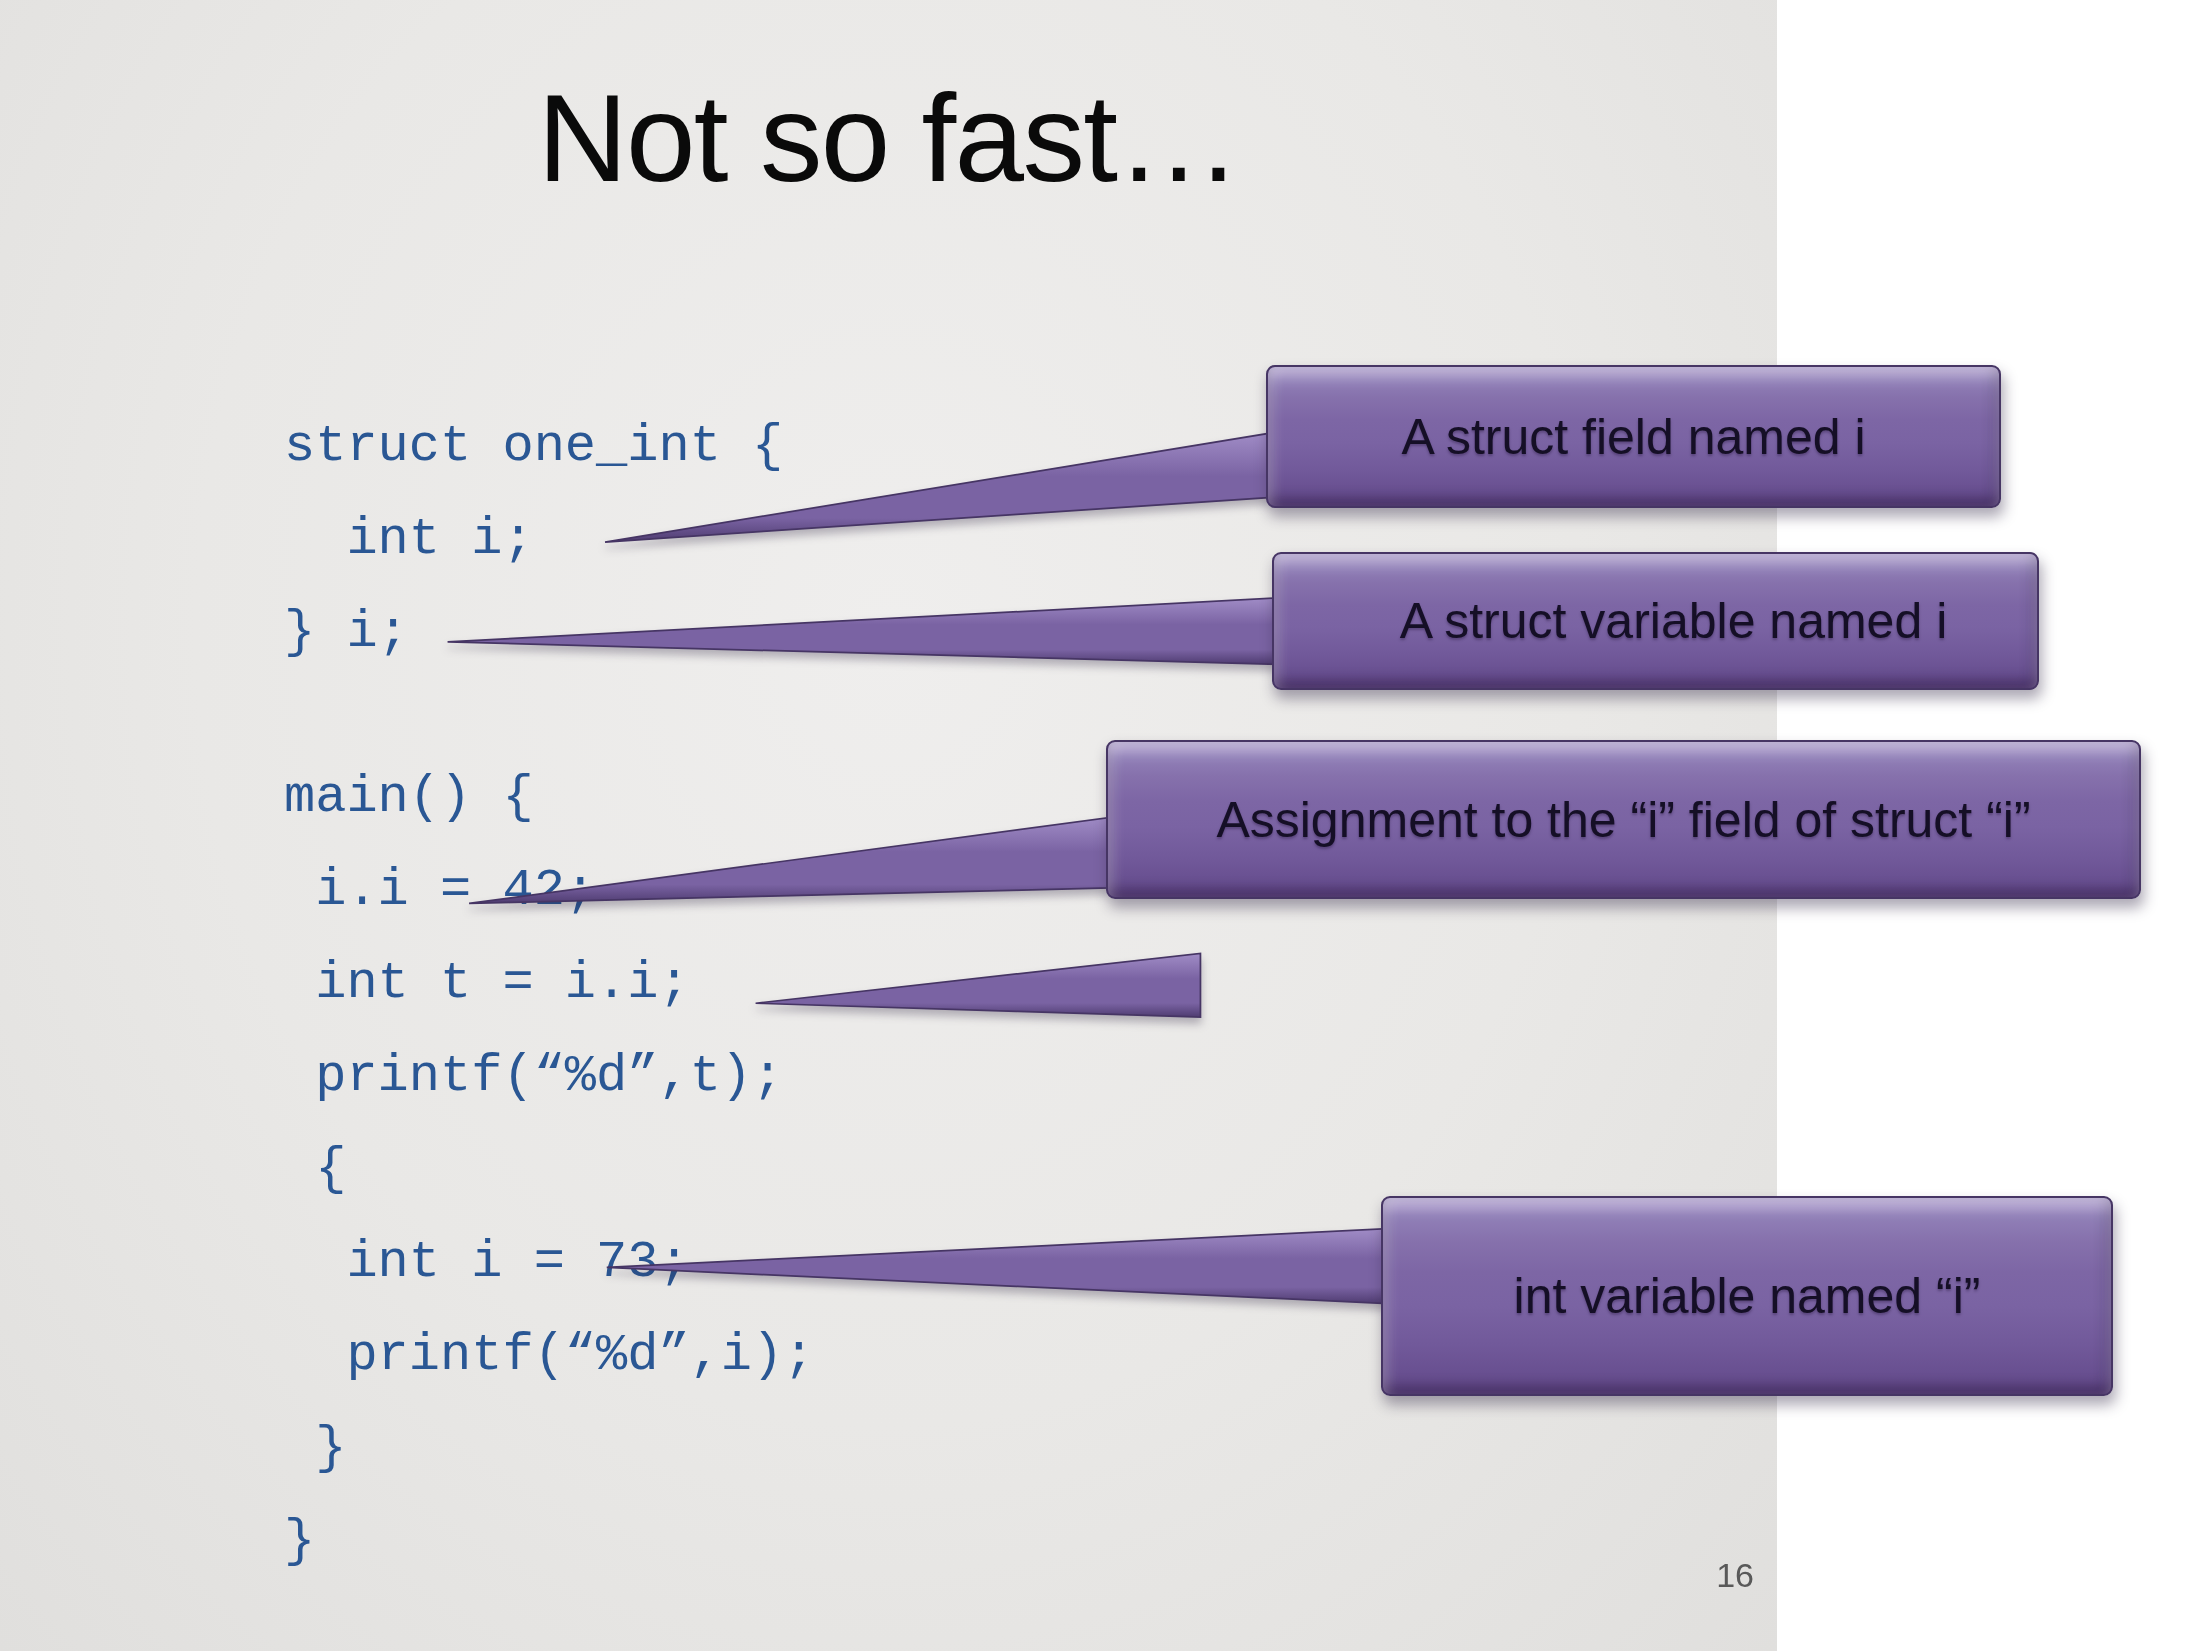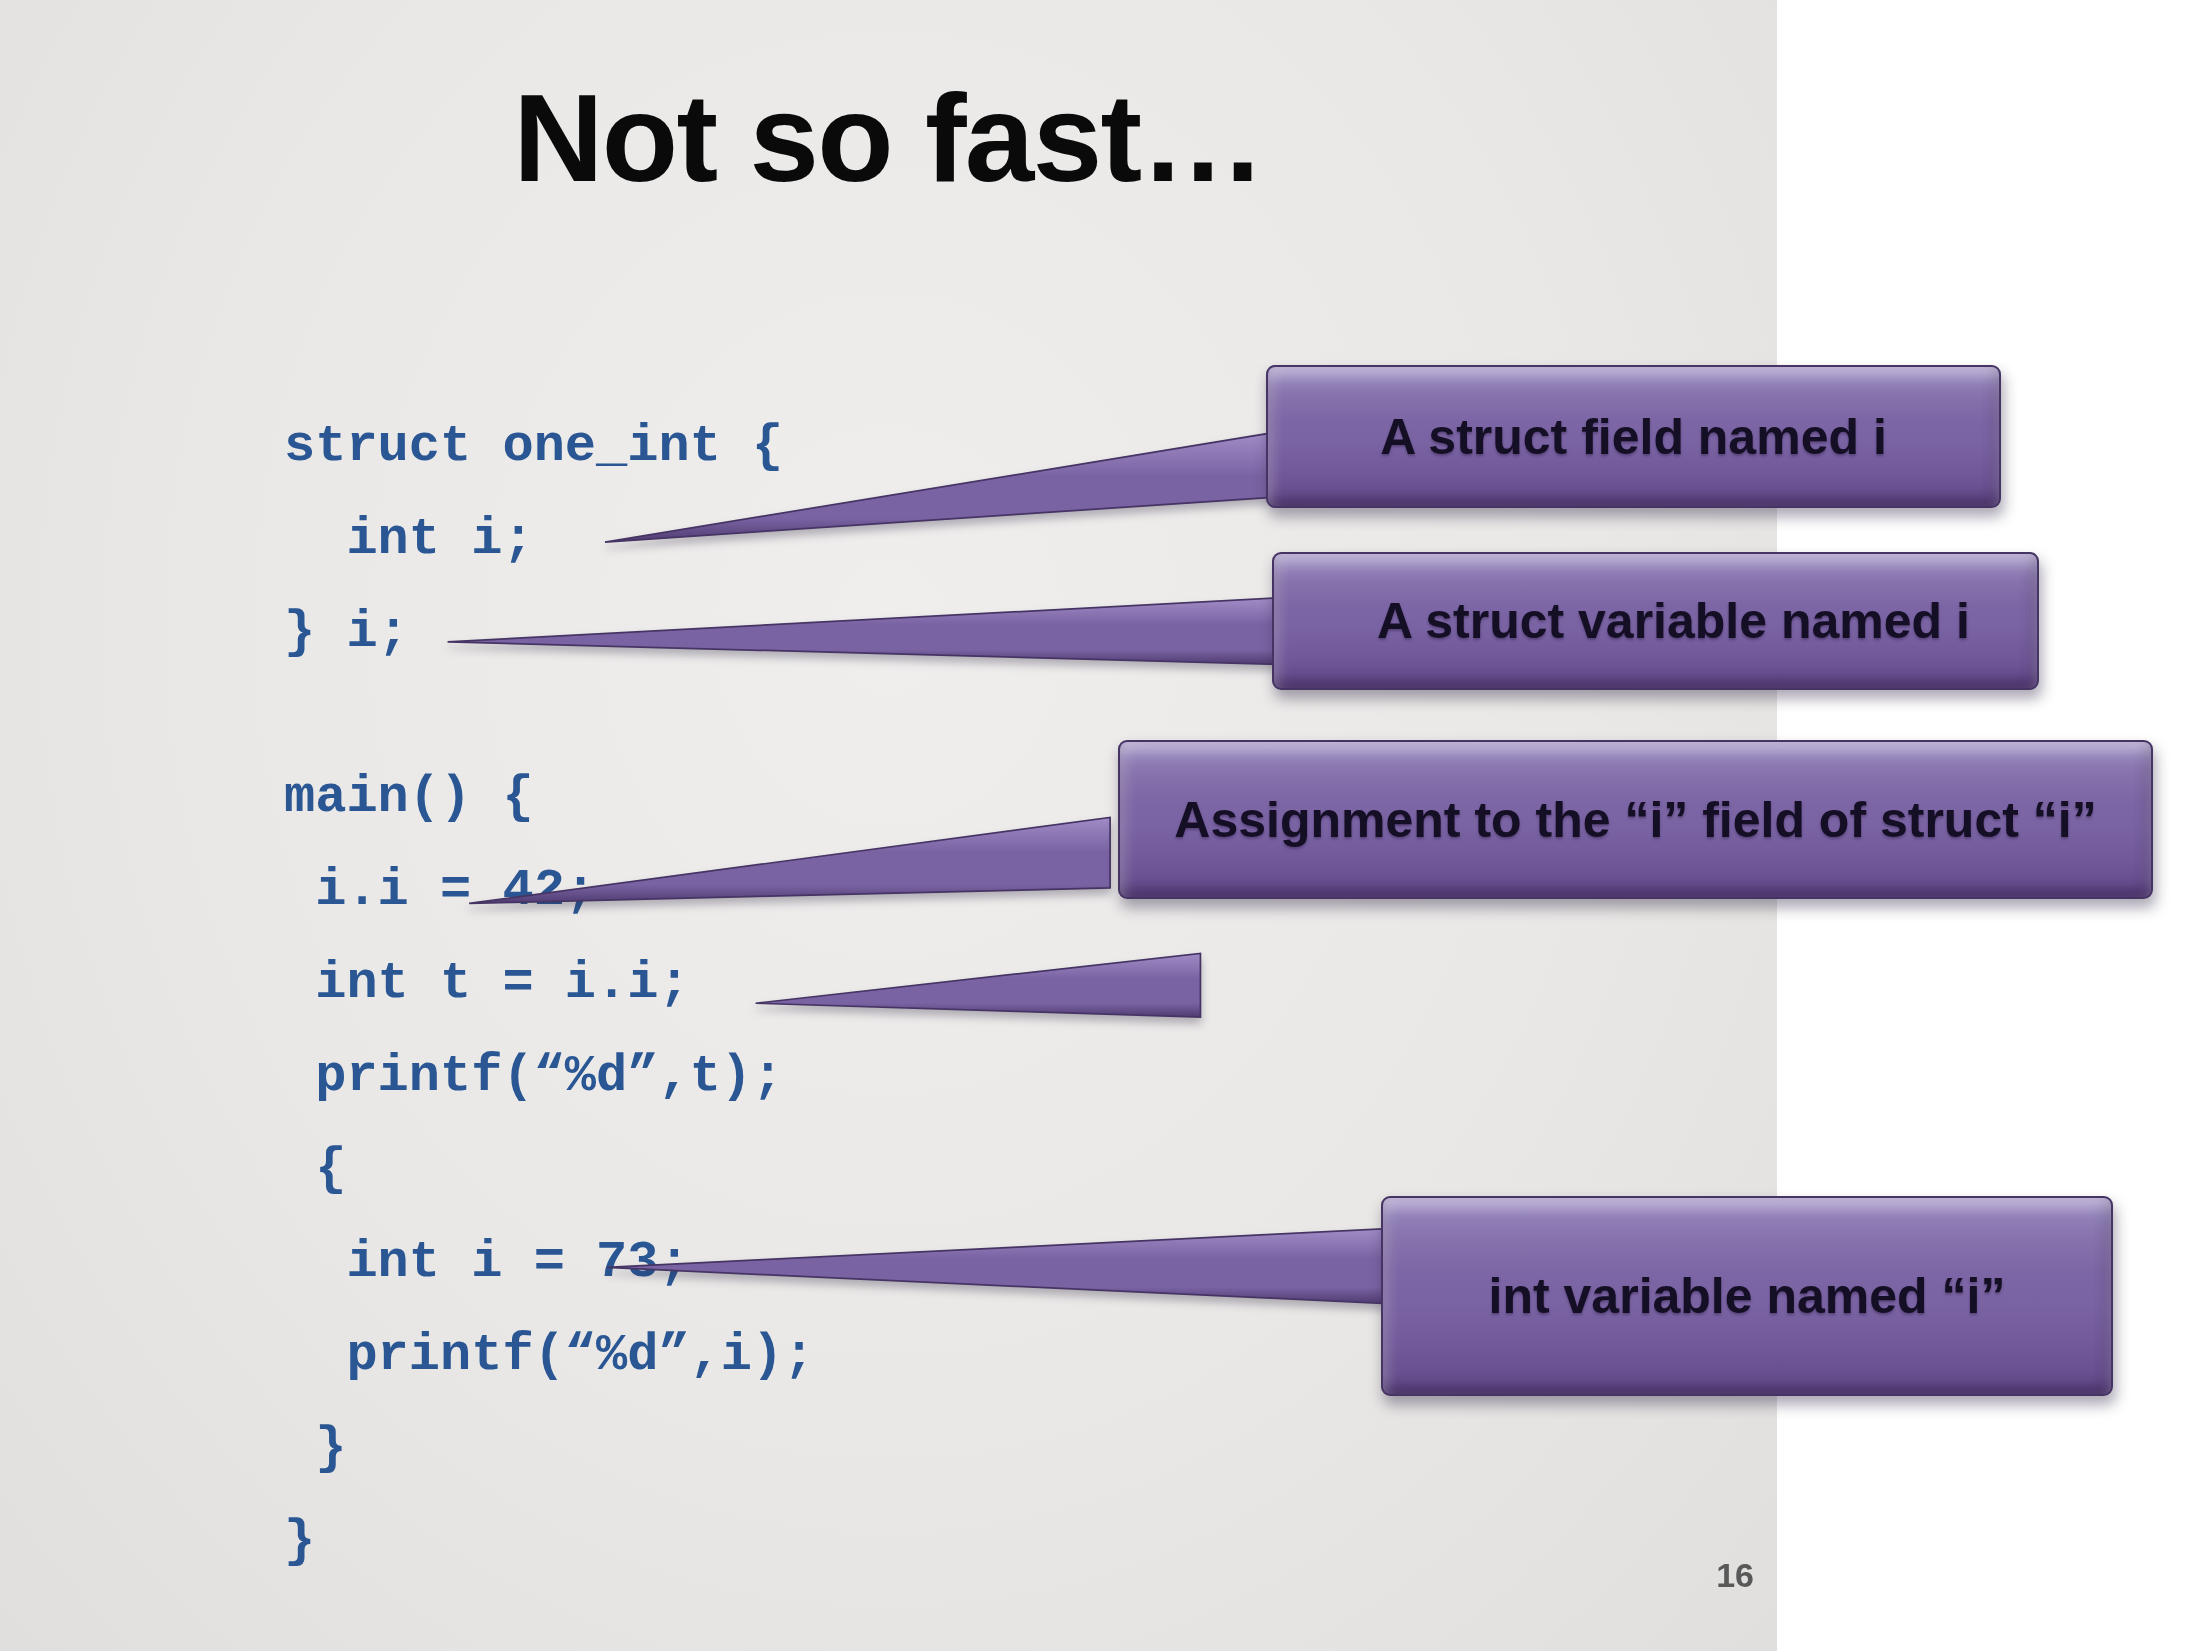--- a/index.html
+++ b/index.html
@@ -9,21 +9,20 @@
     height: 1652px;
     overflow: hidden;
   }
   .slide {
     position: relative;
     width: 1777px;
     height: 1652px;
     background: radial-gradient(ellipse at 50% 38%,
                 #efeeed 0%, var(--background, #e9e8e6) 55%, #e0dfdd 100%);
     font-family: "Liberation Sans", sans-serif;
-    font-weight: bold;
   }
 
   
   .title {
     position: absolute;
     left: 0; right: 0; top: 47px;
     height: 181px;
     line-height: 181px;
     text-align: center;
     font-size: 125px;
@@ -82,21 +81,21 @@
     border-radius: 9px;
     box-shadow:
       2.6px 8.6px 13.8px rgba(50, 40, 70, 0.40),
       inset 0 10.3px 13.8px rgba(255, 255, 255, 0.32),
       inset 0 -8.6px 12px rgba(20, 5, 40, 0.28),
       inset 8.6px 0 10.3px rgba(255, 255, 255, 0.10),
       inset -8.6px 0 10.3px rgba(20, 5, 40, 0.12);
   }
   .callout-1 { left: 1266px; top: 365px;  width: 731px;  height: 139px; }
   .callout-2 { left: 1272px; top: 552px;  width: 727px;  height: 134px; padding-left: 36px; }
-  .callout-3 { left: 1106px; top: 740px;  width: 1031px; height: 155px; margin-left: 12px; }
+  .callout-3 { left: 1106px; top: 740px;  width: 1031px; height: 155px; }
   .callout-4 { left: 1196px; top: 946px; width: 946px; height: 146px; }
   .callout-5 { left: 1381px; top: 1196px; width: 728px;  height: 196px; }
 
   
   .page-number {
     position: absolute;
     right: 23px;
     top: 1556px;
     font-size: 34px;
     color: var(--page-number-text, #595959);

